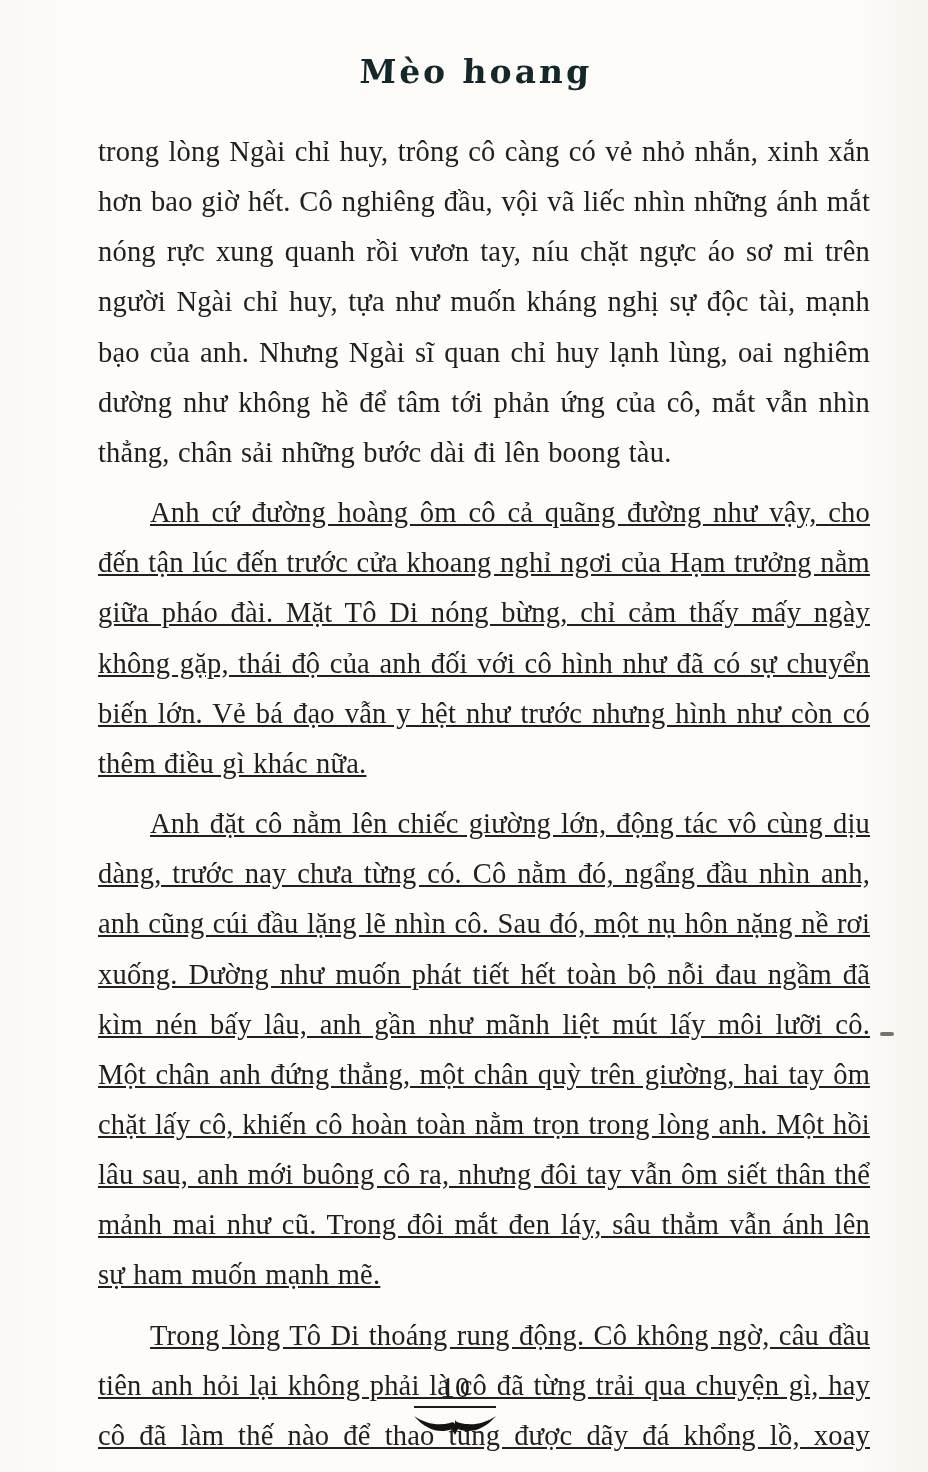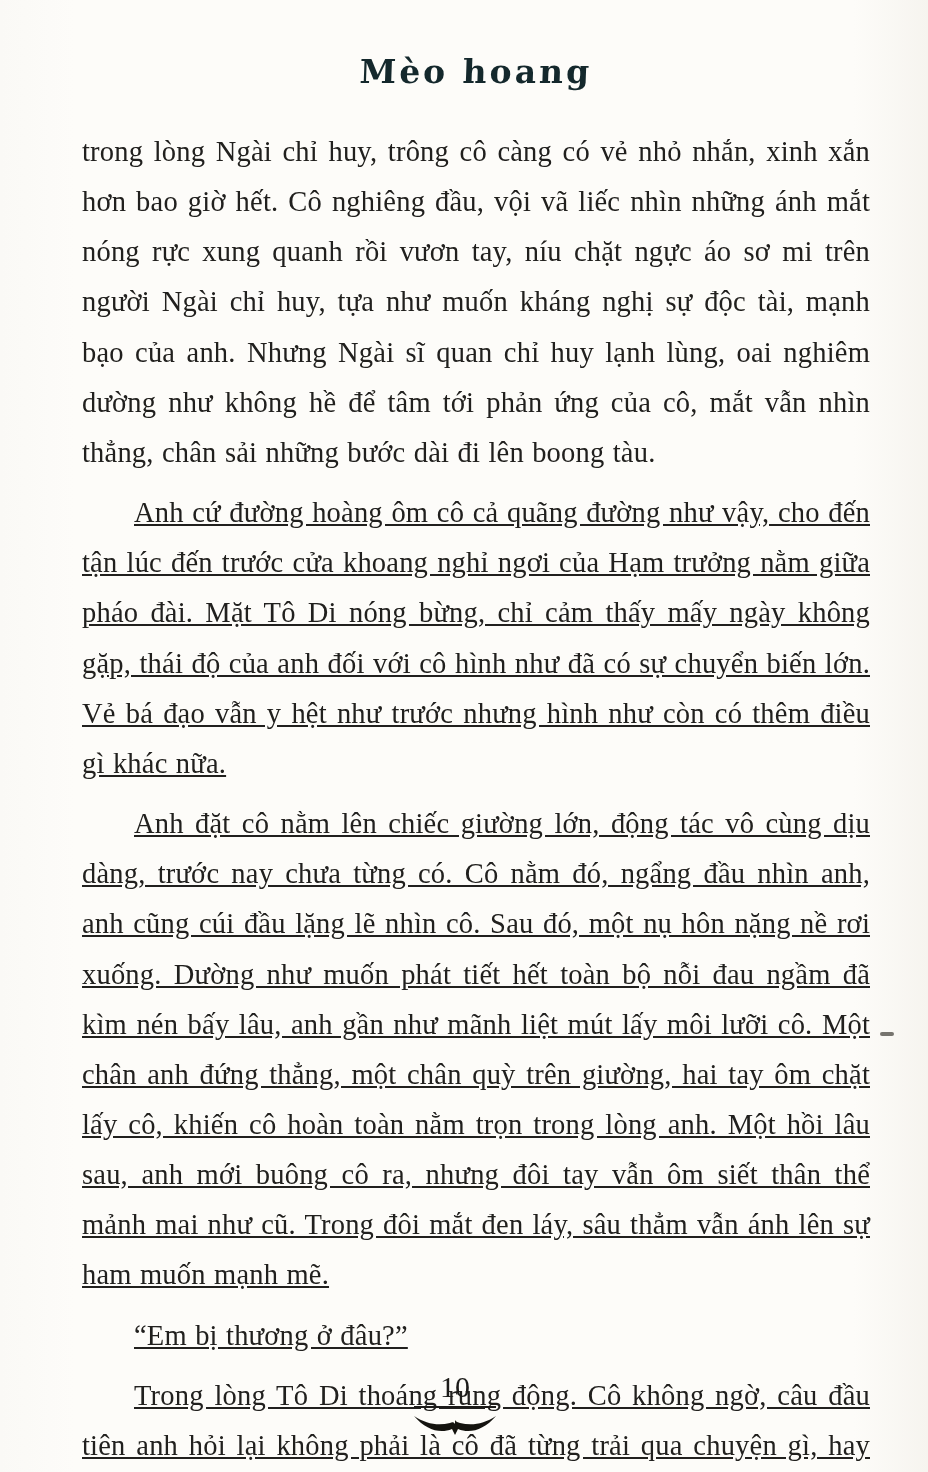--- a/index.html
+++ b/index.html
@@ -30,21 +30,21 @@
     transform: skewX(-2deg);
   }
   .body-text {
     font-size: 28.5px;
     line-height: 1.76;
     text-align: justify;
     letter-spacing: 0.2px;
     word-spacing: 1px;
   }
   .body-text p {
-    margin: 0 0 10px 0;
+    margin: 0 0 10px 16px;
   }
   .body-text p.indent {
     text-indent: 52px;
     text-decoration: underline;
   }
   .folio {
     position: absolute;
     left: 0;
     right: 18px;
     bottom: 36px;
@@ -78,21 +78,20 @@
 <body>
 
 <div class="page">
 
   <div class="running-head">Mèo hoang</div>
 
   <div class="body-text">
     <p>trong lòng Ngài chỉ huy, trông cô càng có vẻ nhỏ nhắn, xinh xắn hơn bao giờ hết. Cô nghiêng đầu, vội vã liếc nhìn những ánh mắt nóng rực xung quanh rồi vươn tay, níu chặt ngực áo sơ mi trên người Ngài chỉ huy, tựa như muốn kháng nghị sự độc tài, mạnh bạo của anh. Nhưng Ngài sĩ quan chỉ huy lạnh lùng, oai nghiêm dường như không hề để tâm tới phản ứng của cô, mắt vẫn nhìn thẳng, chân sải những bước dài đi lên boong tàu.</p>
     <p class="indent">Anh cứ đường hoàng ôm cô cả quãng đường như vậy, cho đến tận lúc đến trước cửa khoang nghỉ ngơi của Hạm trưởng nằm giữa pháo đài. Mặt Tô Di nóng bừng, chỉ cảm thấy mấy ngày không gặp, thái độ của anh đối với cô hình như đã có sự chuyển biến lớn. Vẻ bá đạo vẫn y hệt như trước nhưng hình như còn có thêm điều gì khác nữa.</p>
     <p class="indent">Anh đặt cô nằm lên chiếc giường lớn, động tác vô cùng dịu dàng, trước nay chưa từng có. Cô nằm đó, ngẩng đầu nhìn anh, anh cũng cúi đầu lặng lẽ nhìn cô. Sau đó, một nụ hôn nặng nề rơi xuống. Dường như muốn phát tiết hết toàn bộ nỗi đau ngầm đã kìm nén bấy lâu, anh gần như mãnh liệt mút lấy môi lưỡi cô. Một chân anh đứng thẳng, một chân quỳ trên giường, hai tay ôm chặt lấy cô, khiến cô hoàn toàn nằm trọn trong lòng anh. Một hồi lâu sau, anh mới buông cô ra, nhưng đôi tay vẫn ôm siết thân thể mảnh mai như cũ. Trong đôi mắt đen láy, sâu thẳm vẫn ánh lên sự ham muốn mạnh mẽ.</p>
-    <p class="indent">“Em bị thương ở đâu?”</p>
     <p class="indent">Trong lòng Tô Di thoáng rung động. Cô không ngờ, câu đầu tiên anh hỏi lại không phải là cô đã từng trải qua chuyện gì, hay cô đã làm thế nào để thao túng được dãy đá khổng lồ, xoay chuyển chiến cuộc. Chắc hẳn, bất cứ ai cũng đều cảm</p>
   </div>
 
   <div class="scan-smudge"></div>
 
   <div class="folio">
     <span class="page-number">10</span>
     <div class="ornament">
       <svg width="86" height="26" viewBox="0 0 86 26" aria-hidden="true">
         <path d="M2 6 C 14 14, 26 16, 38 13 C 40 12, 42 12, 43 14 L 43 10 C 44 12, 46 12, 48 13 C 60 16, 72 14, 84 6 C 72 20, 58 24, 46 19 L 43 25 L 40 19 C 28 24, 14 20, 2 6 Z" fill="#14130f"></path>

